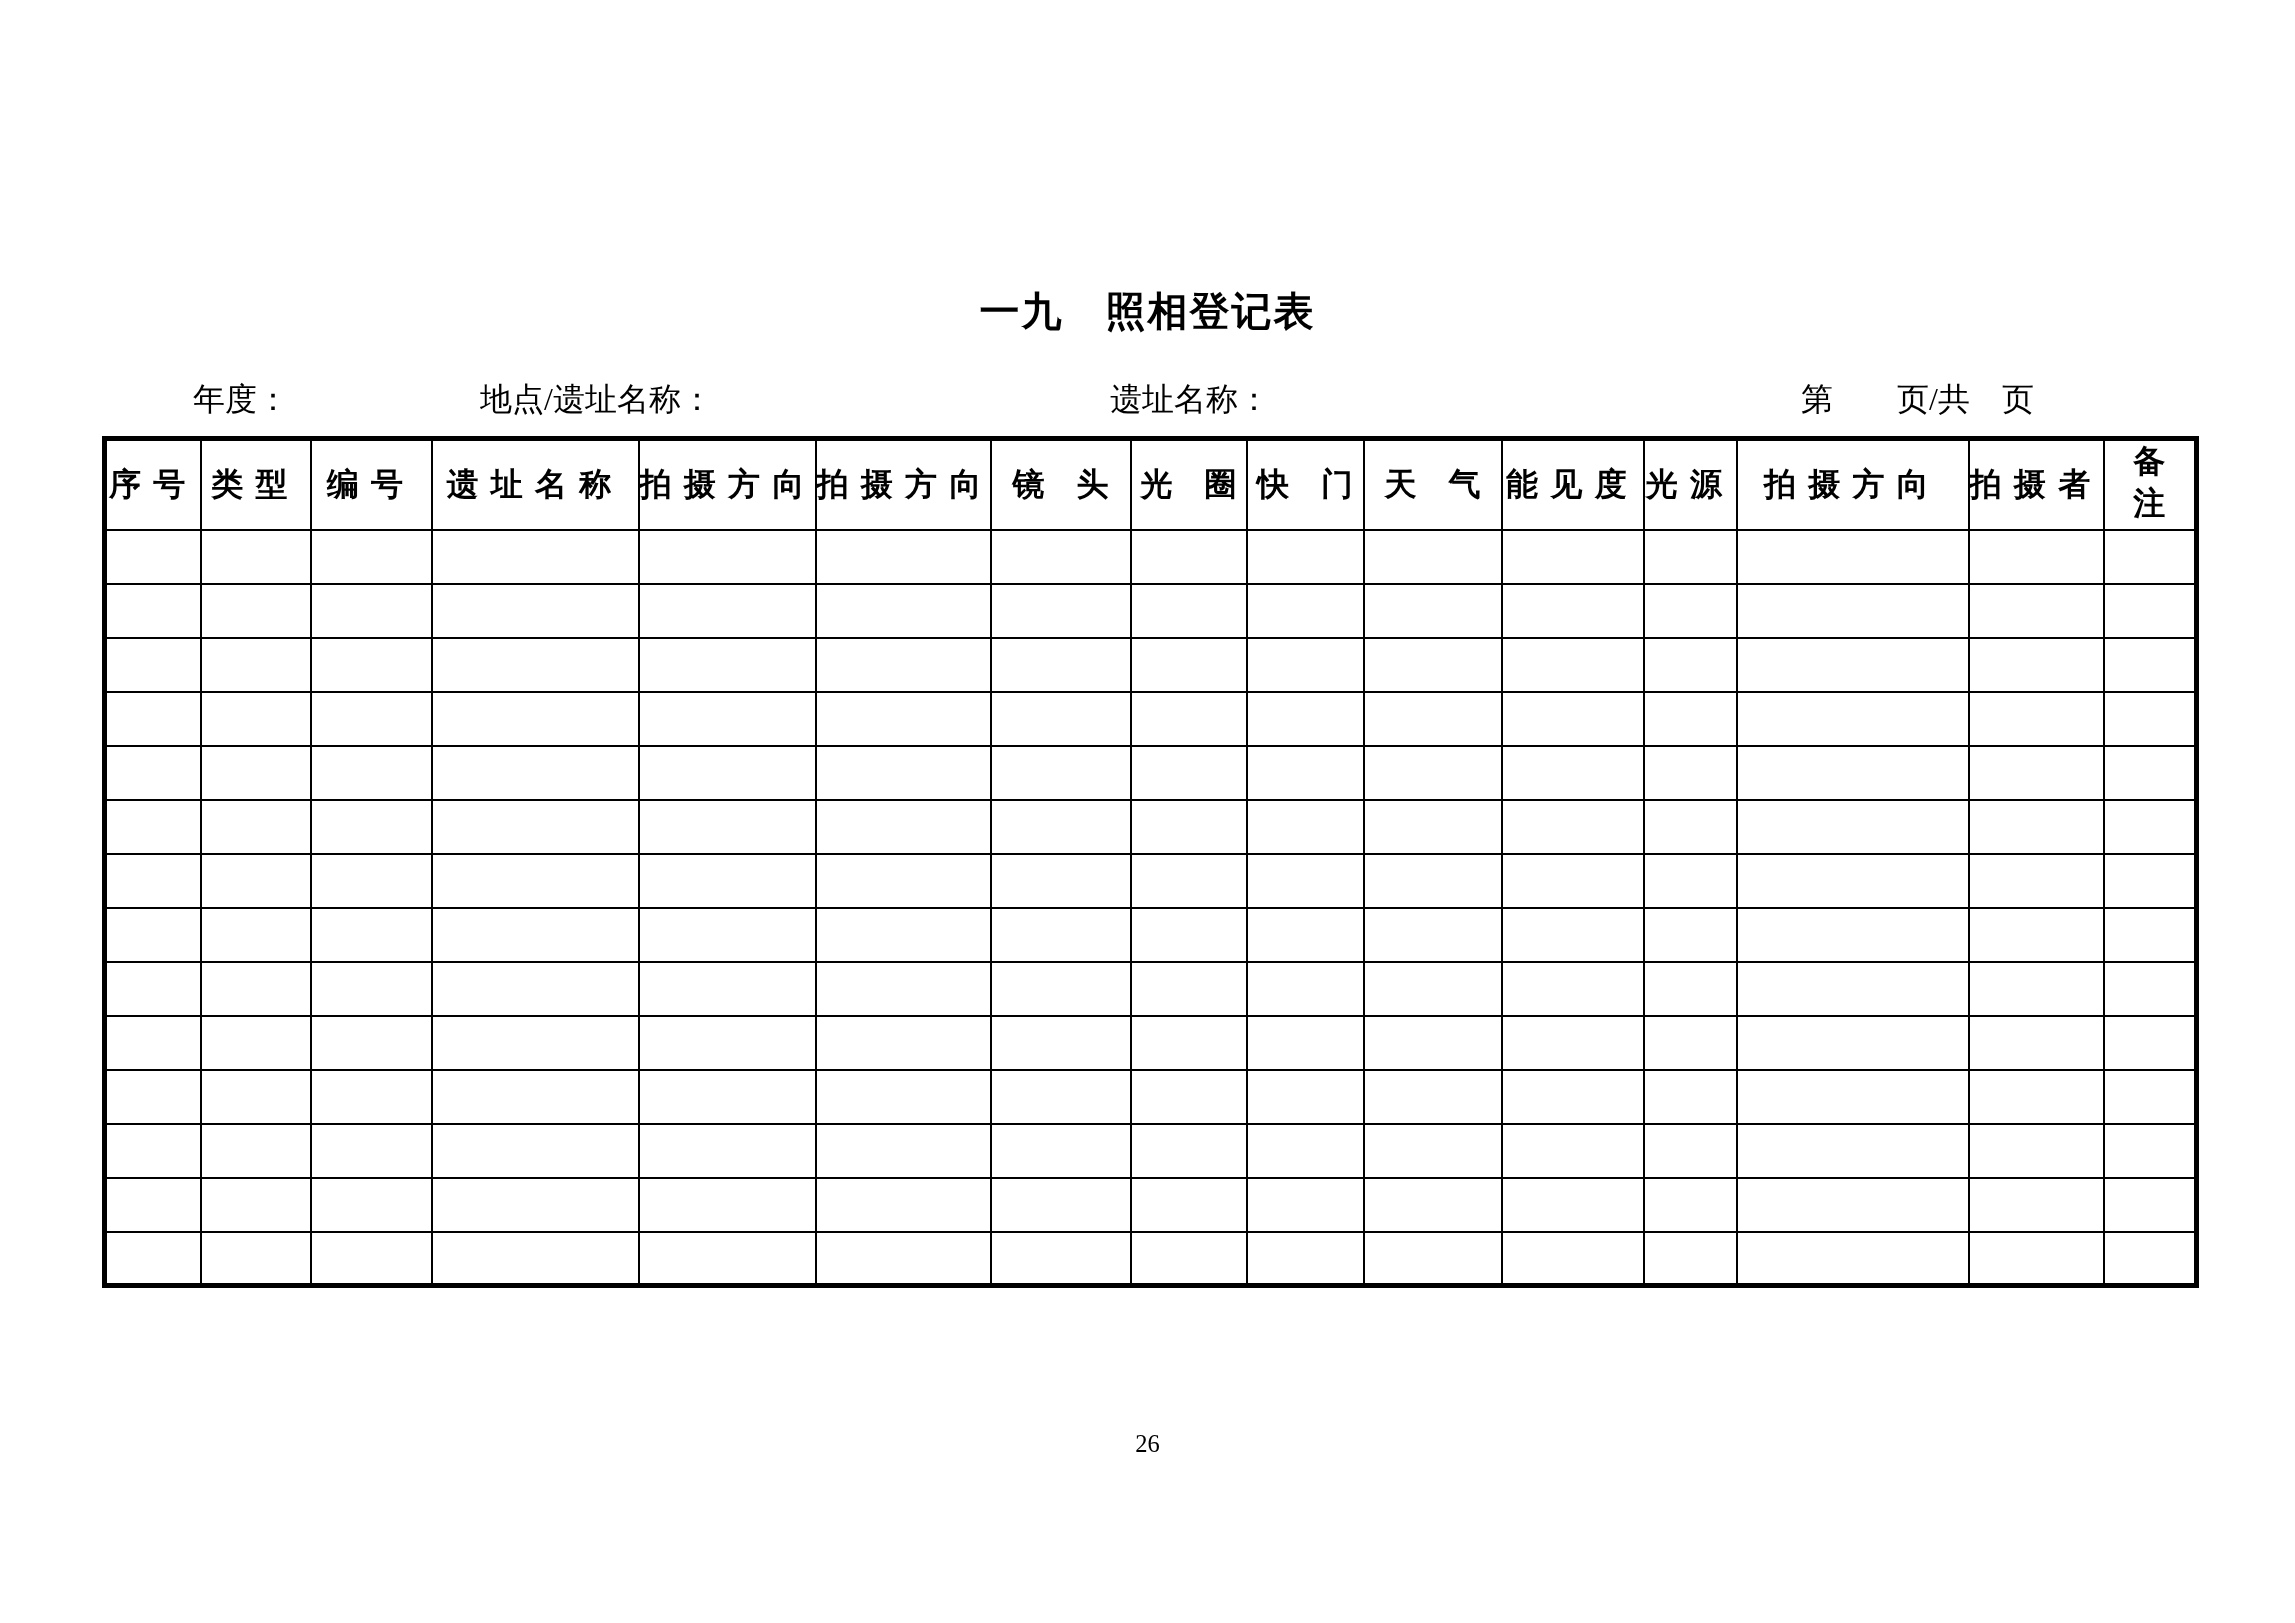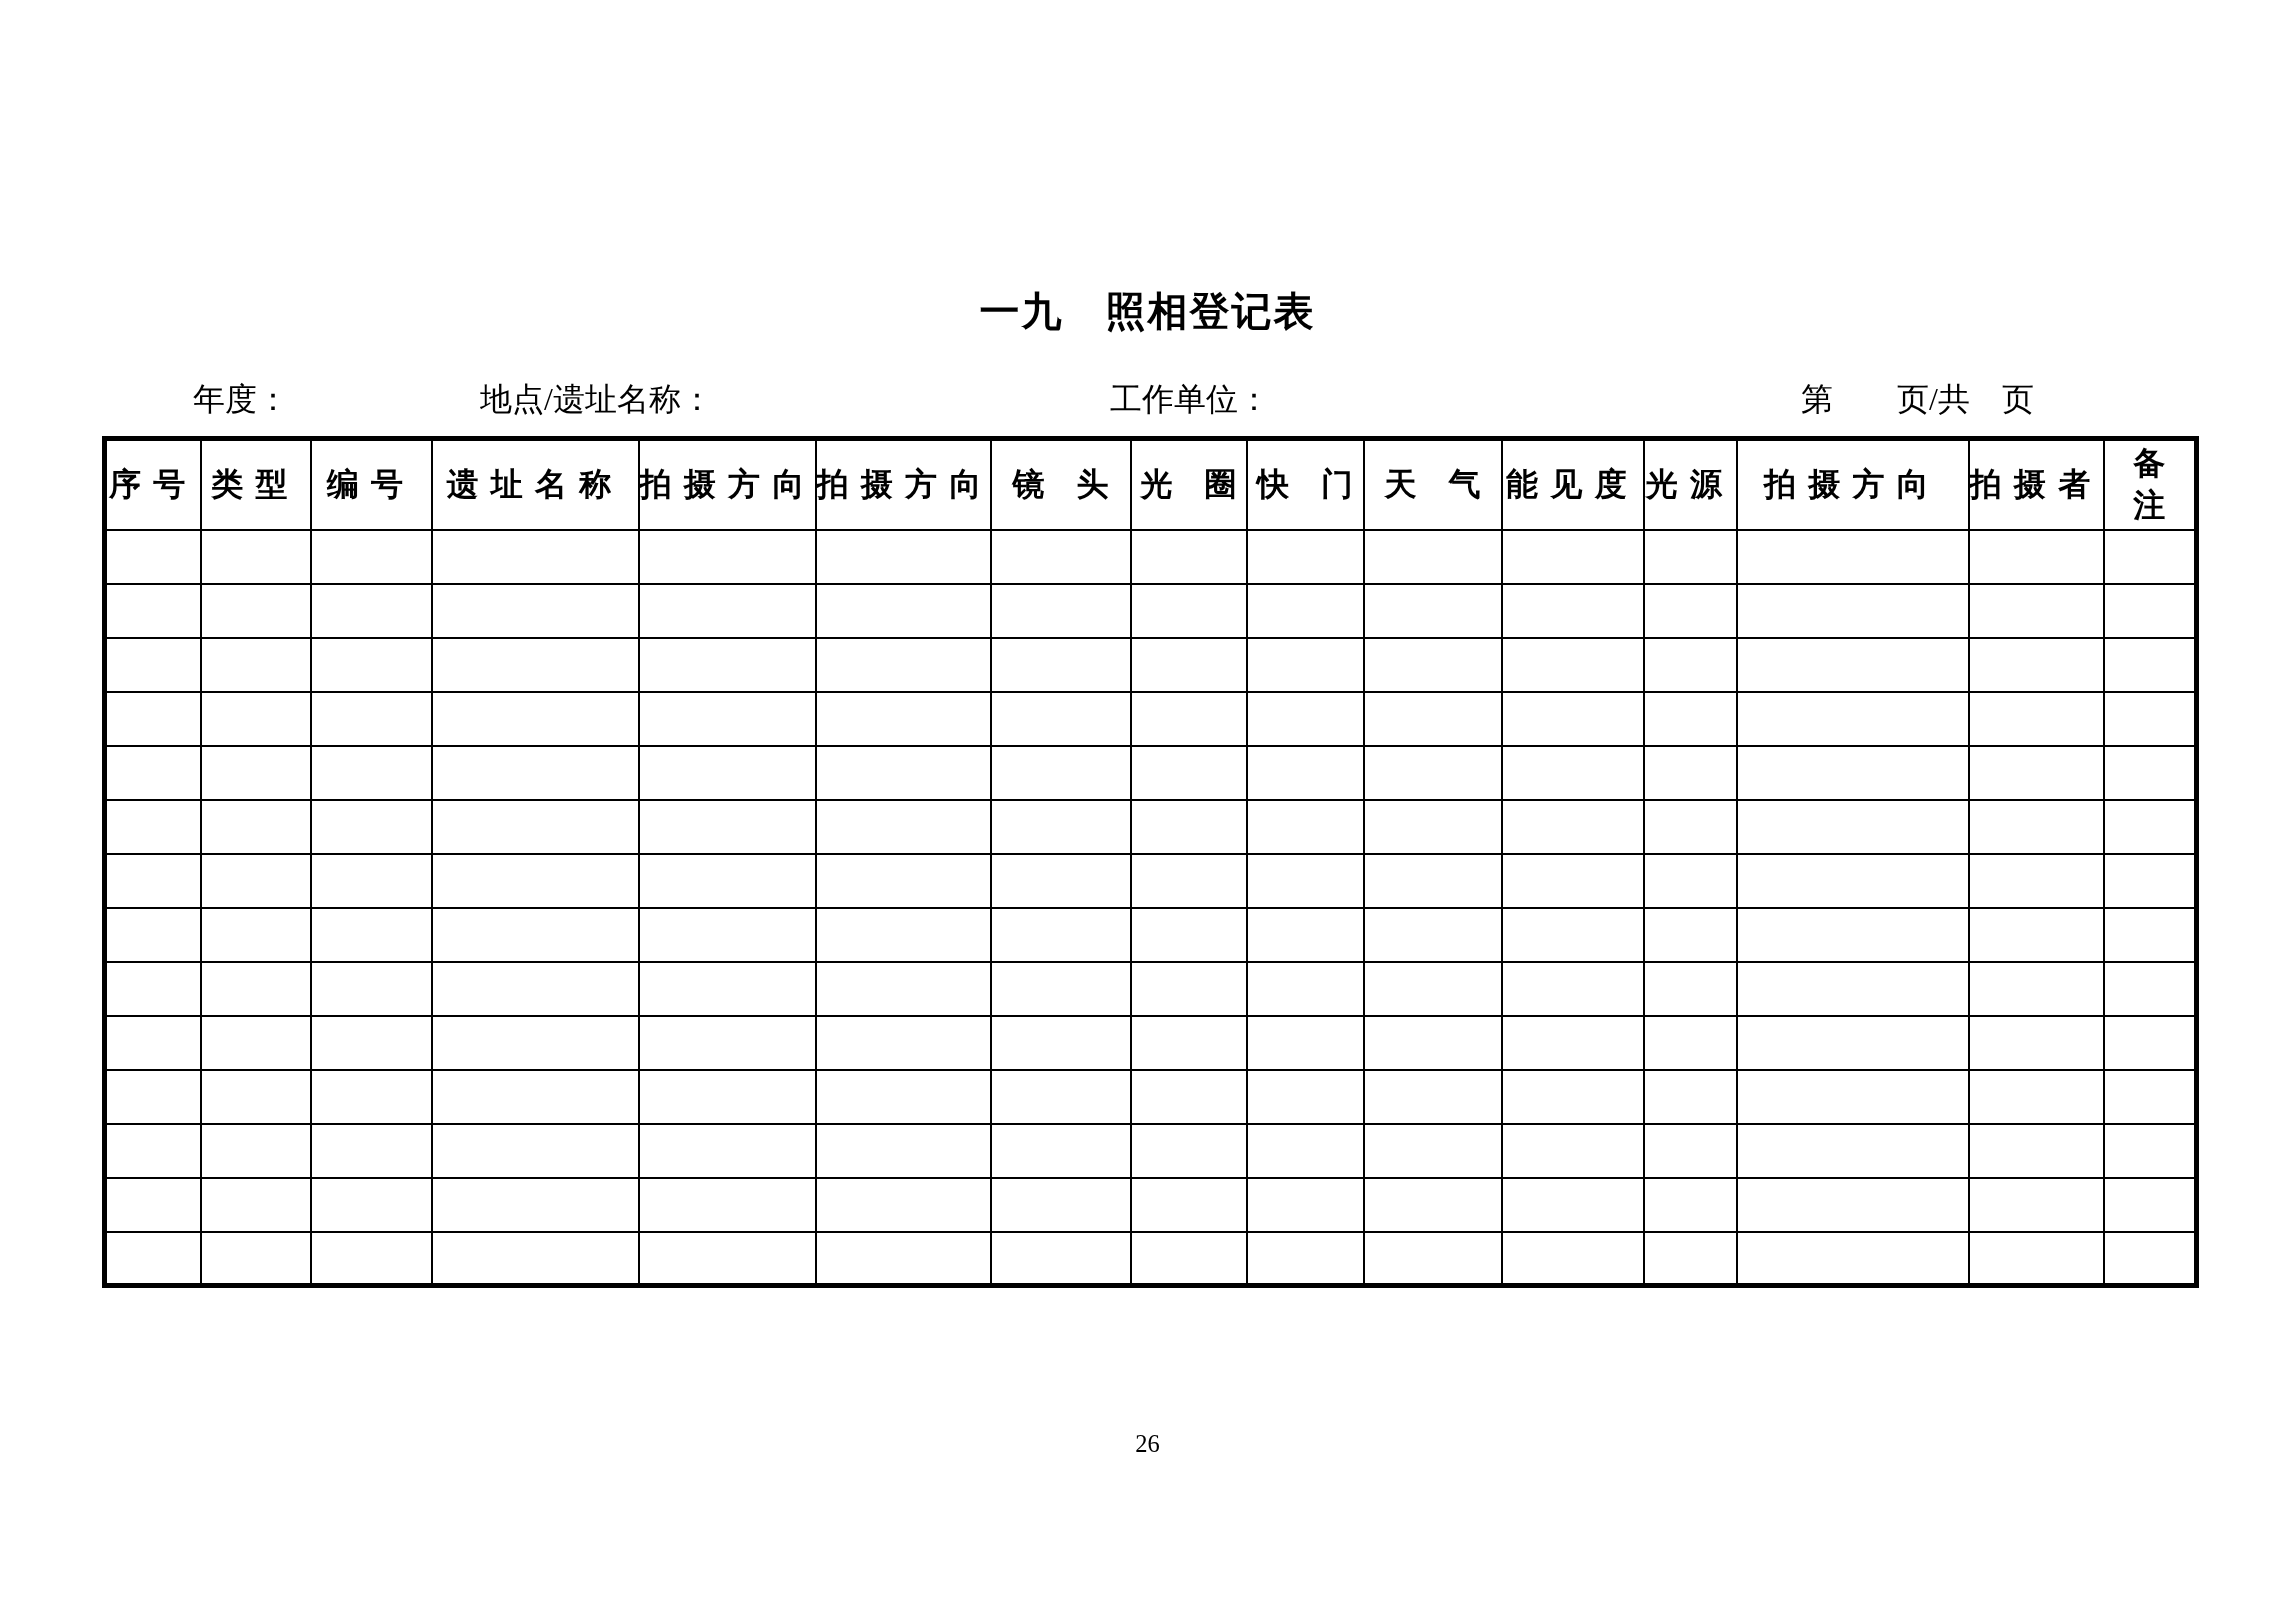--- a/index.html
+++ b/index.html
@@ -41,21 +41,21 @@
     table-layout:fixed;
     border:5.5px solid #000;
   }
   .log-table th,.log-table td{
     border:2.7px solid #000;
     padding:0;
     text-align:center;
     vertical-align:middle;
     overflow:hidden;
   }
-  .log-table thead tr{height:91px;}
+  .log-table thead tr{height:91px;font-family:Liberation Mono, monospace;}
   .log-table tbody tr{height:54px;}
   .log-table th{
     font-size:32px;
     font-weight:bold;
     white-space:nowrap;
   }
   .hlabel{letter-spacing:12.3px;}
   
   .col-lens .hlabel,.col-aperture .hlabel,
   .col-shutter .hlabel,.col-weather .hlabel{letter-spacing:0;}
@@ -85,21 +85,21 @@
 </head>
 <body>
 
 <div class="page">
 
   <div class="title">一九　照相登记表</div>
 
   <div>
     <span class="meta-label meta-year">年度：</span>
     <span class="meta-label meta-site">地点/遗址名称：</span>
-    <span class="meta-label meta-work">工作单位：</span>
+    <span class="meta-label meta-work">遗址名称：</span>
     <span class="meta-label meta-pagination">第　　页/共　页</span>
   </div>
 
   <table class="log-table">
     <colgroup>
       <col class="c0">
         <col class="c1">
         <col class="c2">
         <col class="c3">
       <col class="c4">

